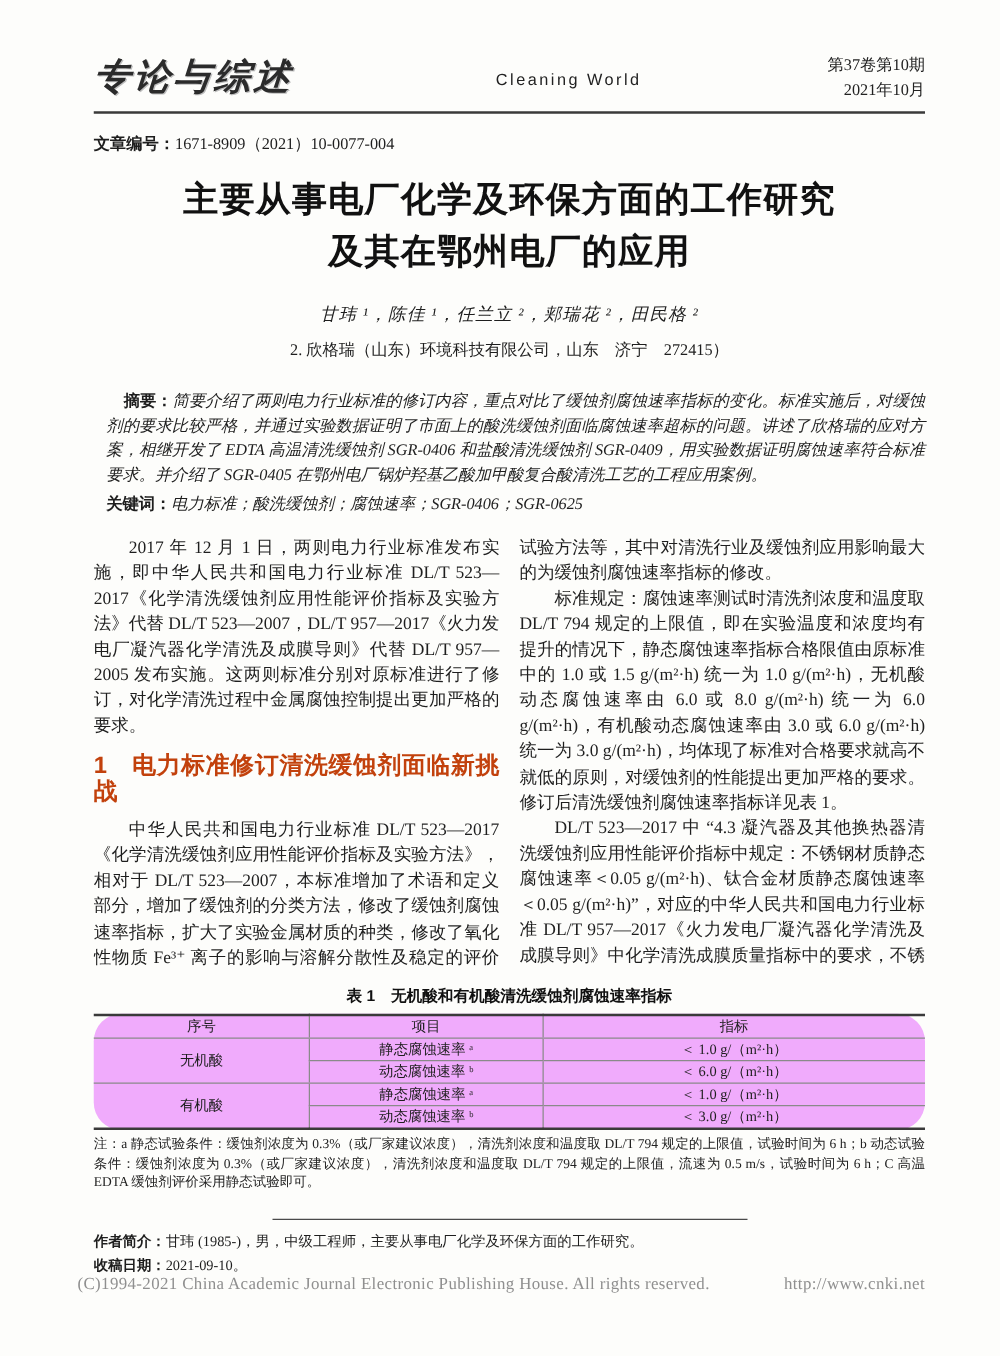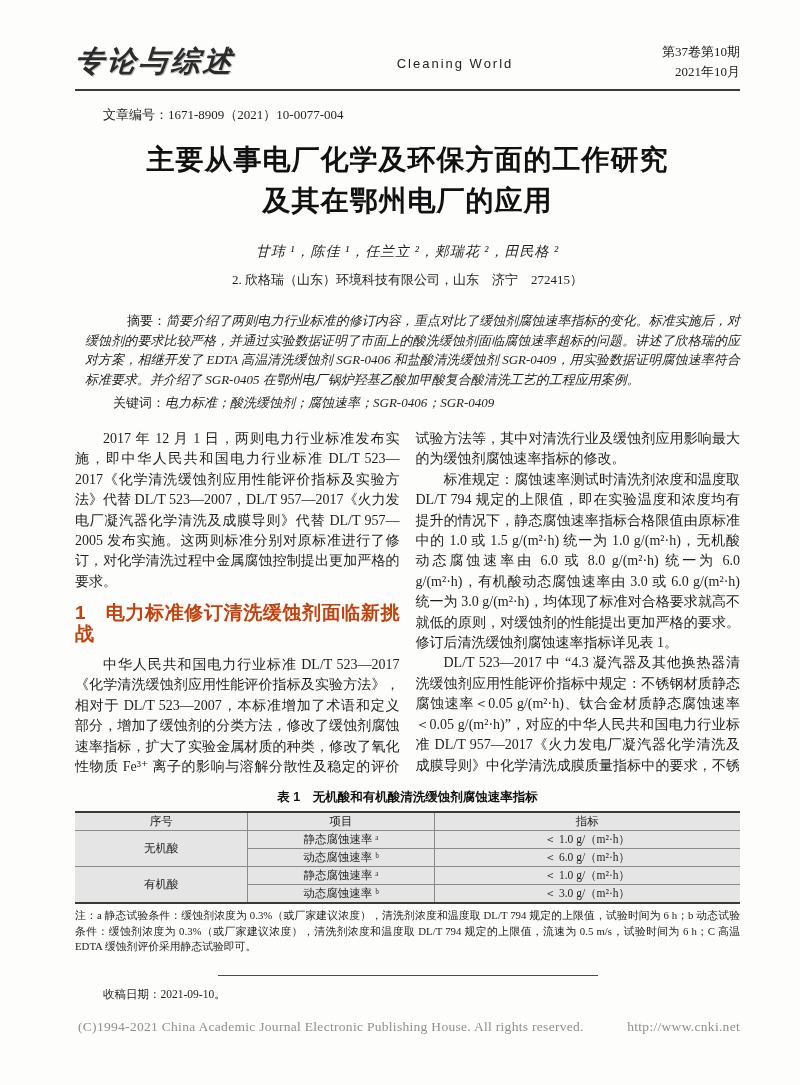--- a/index.html
+++ b/index.html
@@ -25,21 +25,21 @@
     transform:skewX(-4deg);
   }
   .journal { flex:1; text-align:center; }
   .journal-cn { font-size:17px; letter-spacing:12px; color:#222; }
   .journal-en { font-family:"Liberation Sans","DejaVu Sans",sans-serif; font-size:13px; letter-spacing:2px; color:#222; margin-top:2px; }
   .issue { width:120px; text-align:right; font-size:13px; line-height:20px; color:#222; }
   .hdr-rule { border:none; border-top:2px solid #3a3a3a; margin:7px 0 0 0; }
 
   
   .art-no { margin-top:15px; font-size:13px; }
-  .b-label { font-family:"Liberation Sans","DejaVu Sans",sans-serif; font-weight:normal;margin-left:28px; }
+  .b-label { font-family:"Liberation Sans","DejaVu Sans",sans-serif; font-weight:bold; }
   .title { margin-top:15px; text-align:center;
     font-family:"Liberation Sans","DejaVu Sans",sans-serif;
     font-weight:bold; font-size:28px; line-height:41px; letter-spacing:1px; color:#111; }
   .authors { margin-top:22px; text-align:center; font-size:14px; font-style:italic; letter-spacing:1px; }
   .affils { margin-top:8px; text-align:center; font-size:13px; line-height:22px; }
 
   
   .abs-block { margin:20px 0 0 10px; }
   .abs-p { font-size:13px; line-height:19.5px; text-align:justify; font-style:italic; text-indent:0; }
   .abs-p .b-label { font-style:normal; }
@@ -59,37 +59,37 @@
     font-weight:bold; font-size:19px; margin:11px 0 11px 0; color:#c2410c;
   }
 
   
   .tbl-wrap { margin-top:8px; }
   .tbl-title { text-align:center; font-family:"Liberation Sans","DejaVu Sans",sans-serif;
     font-weight:bold; font-size:12.5px; margin-bottom:5px; color:#111; }
   table.data {
     width:100%; border-collapse:collapse;
     border-top:2px solid #3a3a3a; border-bottom:2px solid #3a3a3a;
-    font-size:11.5px; background:#e5e5e5;
+    font-size:11.5px; background:#f0abfc;border-radius:22px;
   }
   table.data th, table.data td {
     padding:1px 4px; text-align:center; font-weight:normal;
     border-bottom:1px solid #8a8a8a; height:14px;
   }
   table.data .c2, table.data .c3 { border-left:1px solid #8a8a8a; }
   table.data tbody tr:last-child td { border-bottom:none; }
   .tbl-note { margin-top:4px; font-size:10.8px; line-height:15.5px; text-align:justify; color:#222; }
 
   
   .fn-sep { margin-top:20px; width:380px; border:none; border-top:1px solid #4a4a4a; }
   .fn { margin-top:9px; font-size:11.5px; line-height:19px; }
 
   
   .copyright {
-    position:absolute; left:78px; right:60px; bottom:50px;
+    position:absolute; left:62px; right:60px; bottom:50px;
     display:flex; justify-content:space-between;
     font-size:13.5px; color:#8f8f8f; letter-spacing:0.3px;
   }
   .copyright a { color:#8f8f8f; text-decoration:none; }
 </style>
 </head>
 <body>
 
 <div class="page">
 
@@ -117,21 +117,21 @@
   <div class="authors">甘玮 ¹，陈佳 ¹，任兰立 ²，郏瑞花 ²，田民格 ²</div>
   <div class="affils">
     <div>2. 欣格瑞（山东）环境科技有限公司，山东　济宁　272415）</div>
   </div>
 
   <div class="abs-block">
     <div class="abs-p">
       <span class="b-label" style="text-indent:14px; display:inline-block;">摘要：</span><span>简要介绍了两则电力行业标准的修订内容，重点对比了缓蚀剂腐蚀速率指标的变化。标准实施后，对缓蚀剂的要求比较严格，并通过实验数据证明了市面上的酸洗缓蚀剂面临腐蚀速率超标的问题。讲述了欣格瑞的应对方案，相继开发了 EDTA 高温清洗缓蚀剂 SGR-0406 和盐酸清洗缓蚀剂 SGR-0409，用实验数据证明腐蚀速率符合标准要求。并介绍了 SGR-0405 在鄂州电厂锅炉羟基乙酸加甲酸复合酸清洗工艺的工程应用案例。</span>
     </div>
     <div class="kw-line">
-      <span class="b-label" style="font-style:normal;">关键词：</span><span>电力标准；酸洗缓蚀剂；腐蚀速率；SGR-0406；SGR-0409</span>
+      <span class="b-label" style="font-style:normal;">关键词：</span><span>电力标准；酸洗缓蚀剂；腐蚀速率；SGR-0406；SGR-0625</span>
     </div>
   </div>
 
   <div class="body-cols">
     <p>2017 年 12 月 1 日，两则电力行业标准发布实施，即中华人民共和国电力行业标准 DL/T 523—2017《化学清洗缓蚀剂应用性能评价指标及实验方法》代替 DL/T 523—2007，DL/T 957—2017《火力发电厂凝汽器化学清洗及成膜导则》代替 DL/T 957—2005 发布实施。这两则标准分别对原标准进行了修订，对化学清洗过程中金属腐蚀控制提出更加严格的要求。</p>
     <div class="sec-h">1　电力标准修订清洗缓蚀剂面临新挑战</div>
     <p>中华人民共和国电力行业标准 DL/T 523—2017《化学清洗缓蚀剂应用性能评价指标及实验方法》，相对于 DL/T 523—2007，本标准增加了术语和定义部分，增加了缓蚀剂的分类方法，修改了缓蚀剂腐蚀速率指标，扩大了实验金属材质的种类，修改了氧化性物质 Fe³⁺ 离子的影响与溶解分散性及稳定的评价试验方法等，其中对清洗行业及缓蚀剂应用影响最大的为缓蚀剂腐蚀速率指标的修改。</p>
     <p>标准规定：腐蚀速率测试时清洗剂浓度和温度取 DL/T 794 规定的上限值，即在实验温度和浓度均有提升的情况下，静态腐蚀速率指标合格限值由原标准中的 1.0 或 1.5 g/(m²·h) 统一为 1.0 g/(m²·h)，无机酸动态腐蚀速率由 6.0 或 8.0 g/(m²·h) 统一为 6.0 g/(m²·h)，有机酸动态腐蚀速率由 3.0 或 6.0 g/(m²·h) 统一为 3.0 g/(m²·h)，均体现了标准对合格要求就高不就低的原则，对缓蚀剂的性能提出更加严格的要求。修订后清洗缓蚀剂腐蚀速率指标详见表 1。</p>
     <p>DL/T 523—2017 中 “4.3 凝汽器及其他换热器清洗缓蚀剂应用性能评价指标中规定：不锈钢材质静态腐蚀速率＜0.05 g/(m²·h)、钛合金材质静态腐蚀速率＜0.05 g/(m²·h)”，对应的中华人民共和国电力行业标准 DL/T 957—2017《火力发电厂凝汽器化学清洗及成膜导则》中化学清洗成膜质量指标中的要求，不锈钢和钛合金材质的平均腐蚀速率应小于 0.1 g/(m²·h)，总腐蚀量应小</p>
   </div>
@@ -171,20 +171,23 @@
           <td class="c3">＜ 3.0 g/（m²·h）</td>
         </tr>
       </tbody>
     </table>
     <div class="tbl-note">注：a 静态试验条件：缓蚀剂浓度为 0.3%（或厂家建议浓度），清洗剂浓度和温度取 DL/T 794 规定的上限值，试验时间为 6 h；b 动态试验条件：缓蚀剂浓度为 0.3%（或厂家建议浓度），清洗剂浓度和温度取 DL/T 794 规定的上限值，流速为 0.5 m/s，试验时间为 6 h；C 高温 EDTA 缓蚀剂评价采用静态试验即可。</div>
   </div>
 
   <hr class="fn-sep">
   <div class="fn">
     <div>
+      <span class="b-label">作者简介：</span><span>甘玮 (1985-)，男，中级工程师，主要从事电厂化学及环保方面的工作研究。</span>
+    </div>
+    <div>
       <span class="b-label">收稿日期：</span><span>2021-09-10。</span>
     </div>
   </div>
 
   <div class="copyright">
     <span>(C)1994-2021 China Academic Journal Electronic Publishing House. All rights reserved.</span>
     <a href="#">http://www.cnki.net</a>
   </div>
 
 </div>

